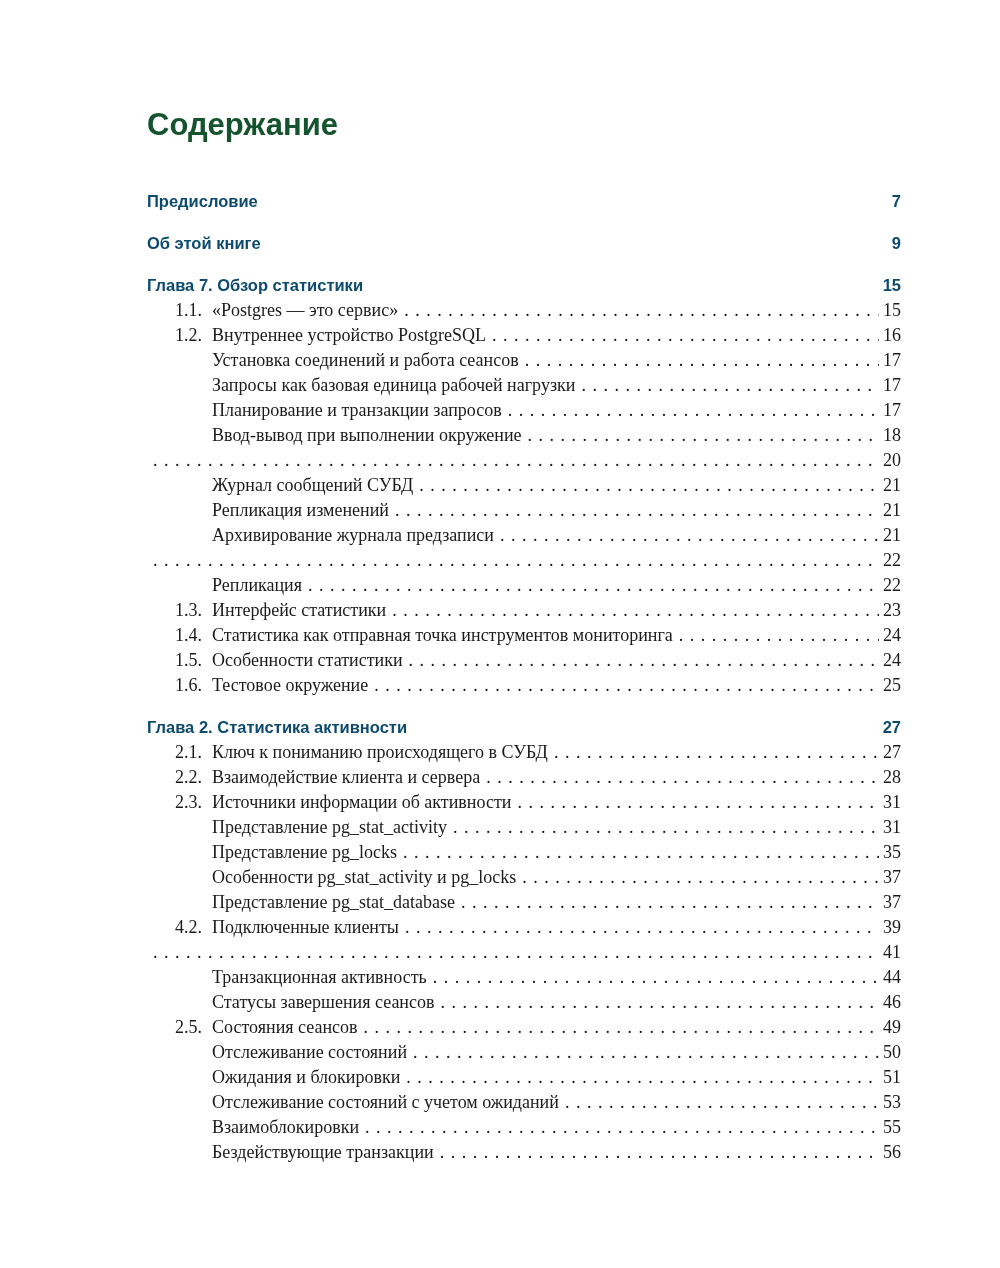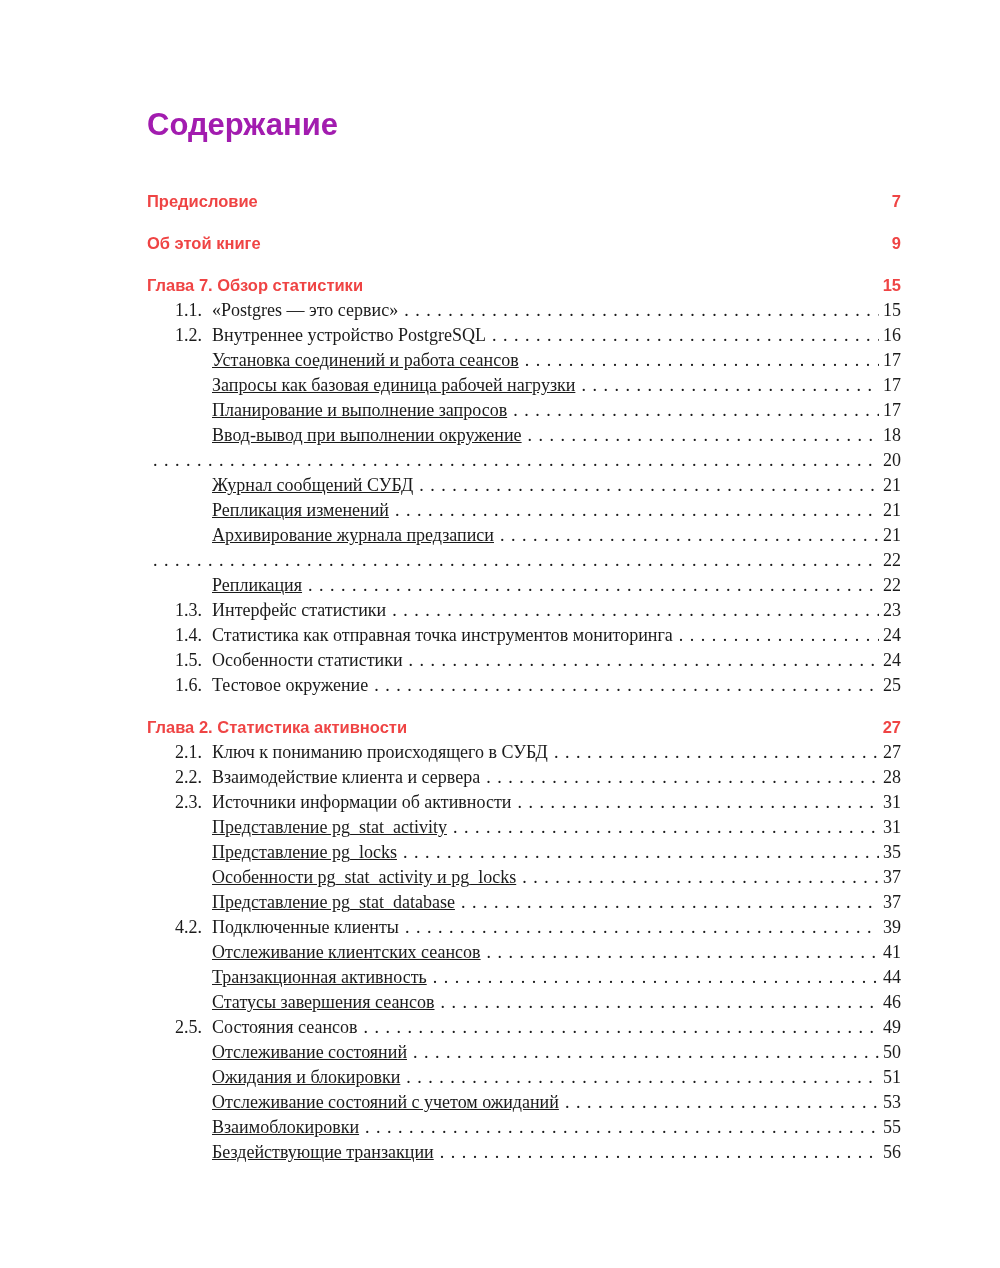--- a/index.html
+++ b/index.html
@@ -13,48 +13,48 @@
     overflow: hidden;
   }
   .page {
     padding: 106px 99px 0 147px;
   }
   .title {
     font-family: "Liberation Sans", sans-serif;
     font-size: 31px;
     line-height: 37px;
     font-weight: 700;
-    color: #a21caf;
+    color: #14532d;
     margin: 0 0 46px 0;
   }
   .toc-list { width: 100%; }
   .row {
     display: flex;
     align-items: baseline;
     font-size: 18px;
     line-height: 25px;
     white-space: nowrap;
   }
   .row.chapter {
     font-family: "Liberation Sans", sans-serif;
     font-weight: 700;
     font-size: 16.5px;
     margin-top: 17px;
-    color: #ef4444;
+    color: #0c4a6e;
   }
   .row .num {
     flex: 0 0 37px;
     margin-left: 28px;
     white-space: nowrap;
   }
   .row .label {
     flex: 0 0 auto;
     white-space: nowrap;
   }
-  .row.sub .label { margin-left: 65px; text-decoration: underline; }
+  .row.sub .label { margin-left: 65px; }
   .row .leader {
     flex: 1 1 auto;
     overflow: hidden;
     white-space: nowrap;
     padding-left: 6px;
     padding-right: 2px;
     letter-spacing: 1px;
   }
   .row .pagenum {
     flex: 0 0 auto;
@@ -105,21 +105,21 @@
     <span class="pagenum">17</span>
   </div>
       <div class="row sub">
 
     <span class="label">Запросы как базовая единица рабочей нагрузки</span>
     <span class="leader">. . . . . . . . . . . . . . . . . . . . . . . . . . . . . . . . . . . . . . . . . . . . . . . . . . . . . . . . . . . . . . . . . . . . . . . . . . . . . . . . . . . . . . . . . . . . . . . . . . . . . . . . . . . . . . . . . . . . . . . . . . . . . . . . . . . . . . . . . . . . . . . . . . . . . . </span>
     <span class="pagenum">17</span>
   </div>
       <div class="row sub">
 
-    <span class="label">Планирование и выполнение запросов</span>
+    <span class="label">Планирование и транзакции запросов</span>
     <span class="leader">. . . . . . . . . . . . . . . . . . . . . . . . . . . . . . . . . . . . . . . . . . . . . . . . . . . . . . . . . . . . . . . . . . . . . . . . . . . . . . . . . . . . . . . . . . . . . . . . . . . . . . . . . . . . . . . . . . . . . . . . . . . . . . . . . . . . . . . . . . . . . . . . . . . . . . </span>
     <span class="pagenum">17</span>
   </div>
       <div class="row sub">
 
     <span class="label">Ввод-вывод при выполнении окружение</span>
     <span class="leader">. . . . . . . . . . . . . . . . . . . . . . . . . . . . . . . . . . . . . . . . . . . . . . . . . . . . . . . . . . . . . . . . . . . . . . . . . . . . . . . . . . . . . . . . . . . . . . . . . . . . . . . . . . . . . . . . . . . . . . . . . . . . . . . . . . . . . . . . . . . . . . . . . . . . . . </span>
     <span class="pagenum">18</span>
   </div>
       <div class="row sub">
@@ -229,21 +229,20 @@
     <span class="pagenum">37</span>
   </div>
       <div class="row numbered">
     <span class="num">4.2.</span>
     <span class="label">Подключенные клиенты</span>
     <span class="leader">. . . . . . . . . . . . . . . . . . . . . . . . . . . . . . . . . . . . . . . . . . . . . . . . . . . . . . . . . . . . . . . . . . . . . . . . . . . . . . . . . . . . . . . . . . . . . . . . . . . . . . . . . . . . . . . . . . . . . . . . . . . . . . . . . . . . . . . . . . . . . . . . . . . . . . </span>
     <span class="pagenum">39</span>
   </div>
       <div class="row sub">
 
-    <span class="label">Отслеживание клиентских сеансов</span>
     <span class="leader">. . . . . . . . . . . . . . . . . . . . . . . . . . . . . . . . . . . . . . . . . . . . . . . . . . . . . . . . . . . . . . . . . . . . . . . . . . . . . . . . . . . . . . . . . . . . . . . . . . . . . . . . . . . . . . . . . . . . . . . . . . . . . . . . . . . . . . . . . . . . . . . . . . . . . . </span>
     <span class="pagenum">41</span>
   </div>
       <div class="row sub">
 
     <span class="label">Транзакционная активность</span>
     <span class="leader">. . . . . . . . . . . . . . . . . . . . . . . . . . . . . . . . . . . . . . . . . . . . . . . . . . . . . . . . . . . . . . . . . . . . . . . . . . . . . . . . . . . . . . . . . . . . . . . . . . . . . . . . . . . . . . . . . . . . . . . . . . . . . . . . . . . . . . . . . . . . . . . . . . . . . . </span>
     <span class="pagenum">44</span>
   </div>
       <div class="row sub">

